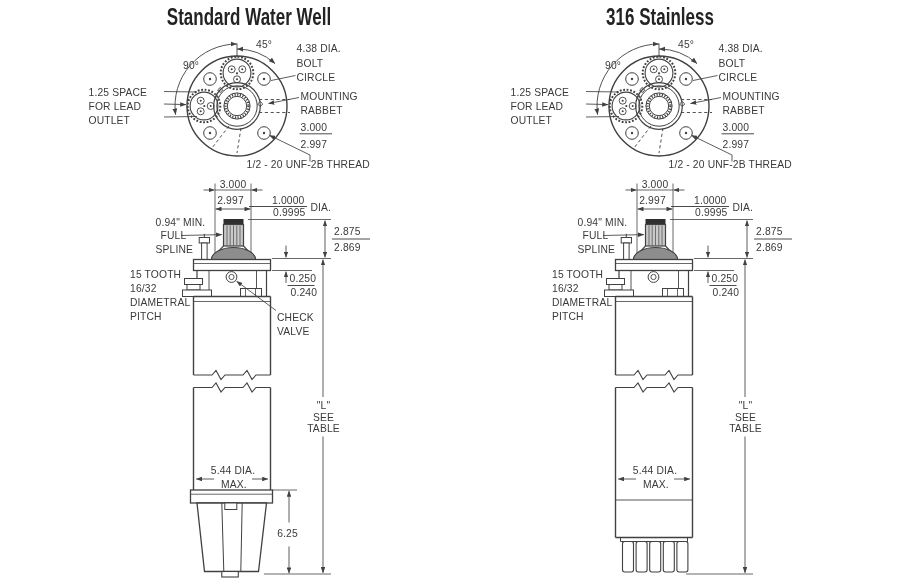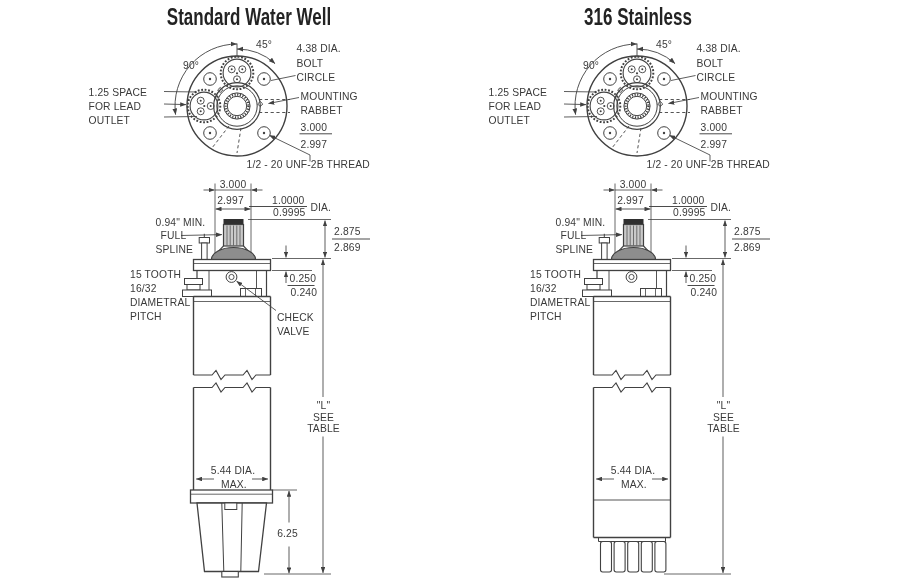--- a/index.html
+++ b/index.html
@@ -242,21 +242,21 @@
   <text x="277" y="335">VALVE</text>
   <text x="323.5" y="409" text-anchor="middle">"L"</text>
   <text x="323.5" y="420.5" text-anchor="middle">SEE</text>
   <text x="323.5" y="432" text-anchor="middle">TABLE</text>
   <text x="233" y="474" text-anchor="middle">5.44 DIA.</text>
   <text x="234" y="487.5" text-anchor="middle">MAX.</text>
   <text x="287.5" y="536.5" text-anchor="middle">6.25</text>
 </svg>
 </div>
 
-<div class="diagram" style="left:400px">
+<div class="diagram" style="left:422px">
 <svg width="458" height="584" viewBox="0 0 458 584">
   <text class="t-title" text-anchor="middle" transform="translate(238,25) scale(0.74,1)">316 Stainless</text>
 
   <use href="#g-top"></use>
   <use href="#g-side"></use>
   <use href="#g-bottom-316"></use>
 
   <text x="256" y="47.5">45°</text>
   <text x="183" y="69">90°</text>
   <text x="296.5" y="52">4.38 DIA.</text>

